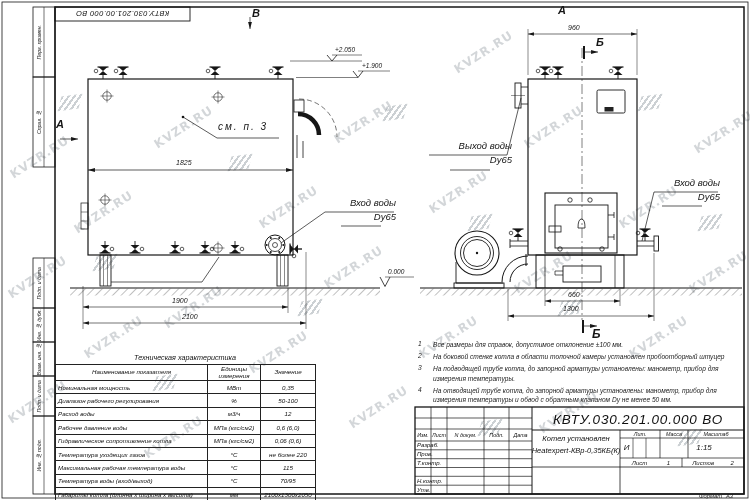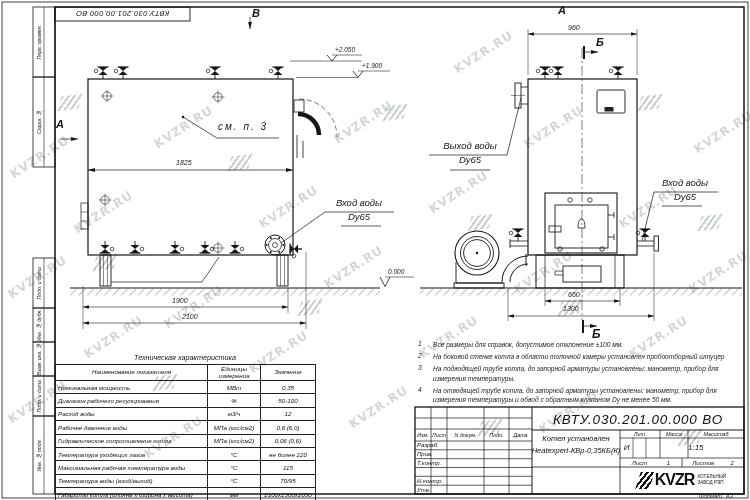--- a/index.html
+++ b/index.html
@@ -10,21 +10,21 @@
   .wm{position:absolute;font:600 12px "DejaVu Sans",sans-serif;color:#98a0a6;opacity:.42;
       transform:rotate(-33deg);letter-spacing:1px;pointer-events:none;white-space:nowrap}
   .wml{position:absolute;width:20px;height:15px;opacity:.45;pointer-events:none;
        background:repeating-linear-gradient(115deg,#8d979e 0 2.5px,transparent 2.5px 5.5px);
        transform:skewX(-22deg) rotate(-8deg)}
   
   .lbl{position:absolute;font-style:italic;color:#161616;white-space:nowrap;line-height:1}
   .big{font-size:11px;font-weight:bold}
   .dimt{font-size:7px}
   .elev{font-size:6.5px}
-  .pipe{font-size:9.5px;text-align:center}
+  .pipe{font-size:9.5px;text-align:right}
   .pipe div{line-height:1.45}
   
   .vstamp{position:absolute;display:flex;align-items:center;justify-content:center}
   .vstamp span{writing-mode:vertical-rl;transform:rotate(180deg);font-size:5.2px;font-style:italic;color:#222}
   
   .topstamp{position:absolute;left:55px;top:7px;width:135px;height:14px;display:flex;
             align-items:center;justify-content:center;transform:rotate(180deg);
             font-size:7.5px;font-style:italic;color:#111;letter-spacing:.4px}
   
   .notes{position:absolute;left:418px;top:340px;width:324px;color:#1c1c1c}
@@ -479,37 +479,29 @@
   <div class="tb small6" style="left:417px;top:477.5px">Н.контр.</div>
   <div class="tb small6" style="left:417px;top:486.5px">Утв.</div>
 
   <div class="tb" style="left:532px;top:434px;width:88px;text-align:center;font-size:7.5px">Котел установлен</div>
   <div class="tb" style="left:528px;top:446px;width:96px;text-align:center;font-size:7.5px">Heatexpert-КВр-0,35КБ(К)</div>
 
   <div class="tb small55" style="left:620px;top:431px;width:40px;text-align:center">Лит.</div>
   <div class="tb small55" style="left:660px;top:431px;width:28px;text-align:center">Масса</div>
   <div class="tb small55" style="left:688px;top:431px;width:56px;text-align:center">Масштаб</div>
   <div class="tb" style="left:620px;top:443px;width:13px;text-align:center;font-size:8px">И</div>
-  <div class="tb" style="left:688px;top:443px;width:32px;text-align:left;font-size:8px">1:15</div>
+  <div class="tb" style="left:688px;top:443px;width:32px;text-align:center;font-size:8px">1:15</div>
 
   <div class="tb small6" style="left:622px;top:459.5px;width:58px;display:flex;justify-content:space-around">
     <span>Лист</span>
     <span>1</span>
   </div>
   <div class="tb small6" style="left:684px;top:459.5px;width:58px;display:flex;justify-content:space-around">
     <span>Листов</span>
     <span>2</span>
   </div>
 
-  <div class="logo-cell">
-    <div class="logo-hatch"></div>
-    <div class="logo-word">KVZR</div>
-    <div class="logo-sub">
-      <span>КОТЕЛЬНЫЙ</span>
-      <span>ЗАВОД РЭП</span>
-    </div>
-  </div>
 
   <div class="fmt">
     <span>Формат</span><span>А3</span>
   </div>
 
 </div>
 
 </body></html>

